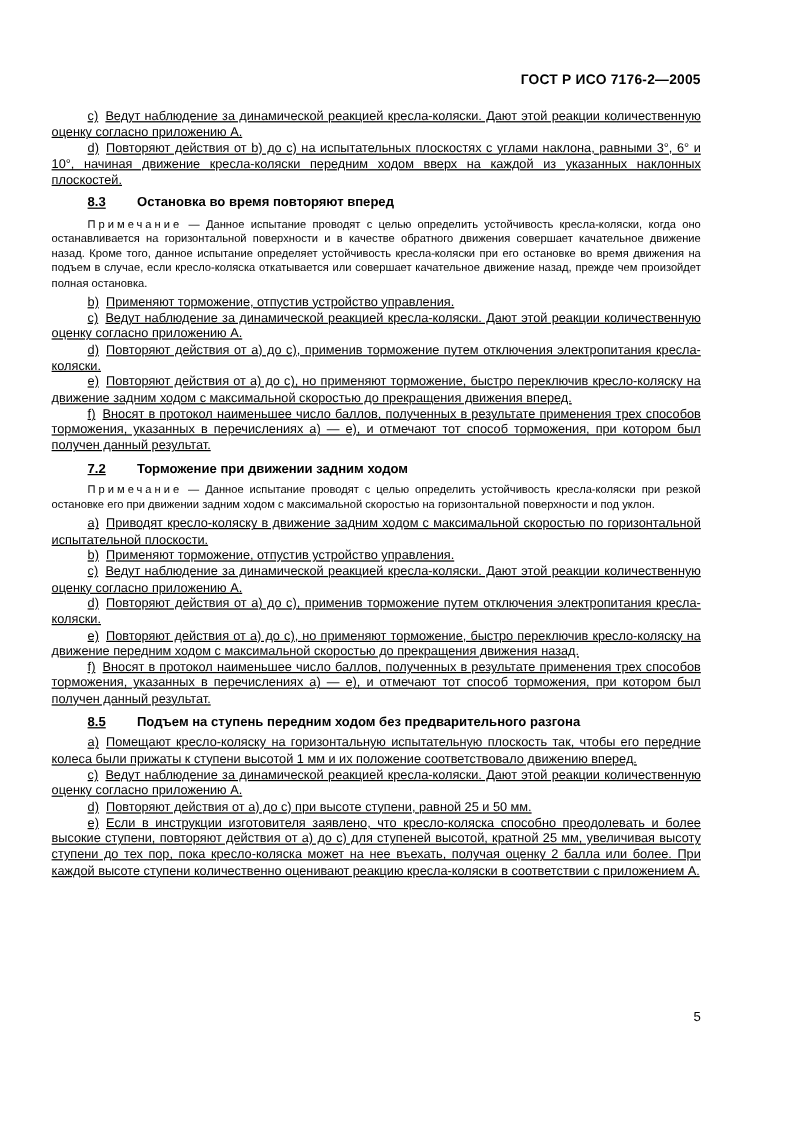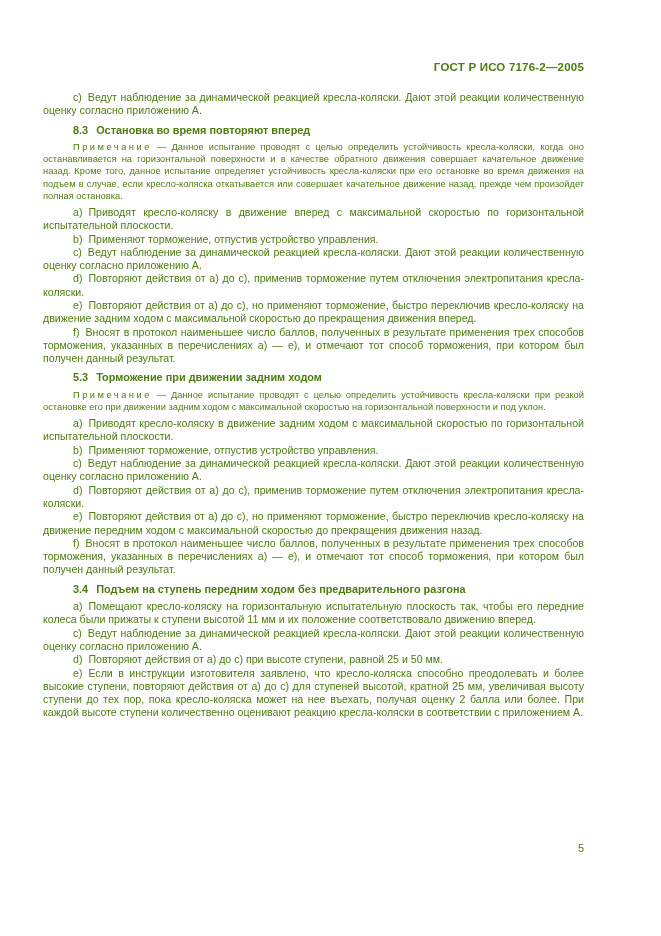--- a/index.html
+++ b/index.html
@@ -7,21 +7,21 @@
     padding: 0;
     background: #ffffff;
   }
   .page {
     position: relative;
     width: 661px;
     height: 920px;
     background: #ffffff;
     overflow: hidden;
     font-family: "Liberation Sans", sans-serif;
-    color: #4d7c0f;
+    color: #000000;
   }
   .running-header {
     position: absolute;
     top: 61px;
     left: 43px;
     width: 541px;
     text-align: right;
     font-weight: bold;
     font-size: 11.5px;
     letter-spacing: 0.2px;
@@ -32,20 +32,21 @@
     left: 43px;
     width: 541px;
     text-align: justify;
   }
   p.para {
     margin: 0;
     font-size: 10.6px;
     line-height: 13.3px;
     text-indent: 30px;
     text-align: justify;
+    text-decoration: underline;
   }
   p.note {
     margin: 3px 0 4px 0;
     font-size: 9.3px;
     line-height: 12.2px;
     text-indent: 30px;
     text-align: justify;
   }
   .note-label {
     letter-spacing: 2.5px;
@@ -53,21 +54,22 @@
   }
   p.heading {
     margin: 6px 0 4px 0;
     font-size: 10.9px;
     line-height: 13.3px;
     font-weight: bold;
     text-indent: 30px;
     text-align: left;
   }
   .heading-number {
-    padding-right: 8px;
+    padding-right: 26px;
+    text-decoration: underline;
   }
   .item-label {
     padding-right: 6px;
   }
   .page-number {
     position: absolute;
     top: 842px;
     left: 43px;
     width: 541px;
     text-align: right;
@@ -77,41 +79,41 @@
 </head>
 <body>
 
 <div class="page">
 
   <div class="running-header">ГОСТ Р ИСО 7176-2—2005</div>
 
   <div class="content">
 
     <p class="para"><span class="item-label">c)</span><span>Ведут наблюдение за динамической реакцией кресла-коляски. Дают этой реакции количественную оценку согласно приложению А.</span></p>
+    <p class="para"><span class="item-label">d)</span><span>Повторяют действия от b) до c) на испытательных плоскостях с углами наклона, равными 3°, 6° и 10°, начиная движение кресла-коляски передним ходом вверх на каждой из указанных наклонных плоскостей.</span></p>
 
     <p class="heading"><span class="heading-number">8.3</span><span>Остановка во время повторяют вперед</span></p>
     <p class="note"><span class="note-label">Примечание</span> <span>— Данное испытание проводят с целью определить устойчивость кресла-коляски, когда оно останавливается на горизонтальной поверхности и в качестве обратного движения совершает качательное движение назад. Кроме того, данное испытание определяет устойчивость кресла-коляски при его остановке во время движения на подъем в случае, если кресло-коляска откатывается или совершает качательное движение назад, прежде чем произойдет полная остановка.</span></p>
-    <p class="para"><span class="item-label">a)</span><span>Приводят кресло-коляску в движение вперед с максимальной скоростью по горизонтальной испытательной плоскости.</span></p>
     <p class="para"><span class="item-label">b)</span><span>Применяют торможение, отпустив устройство управления.</span></p>
     <p class="para"><span class="item-label">c)</span><span>Ведут наблюдение за динамической реакцией кресла-коляски. Дают этой реакции количественную оценку согласно приложению А.</span></p>
     <p class="para"><span class="item-label">d)</span><span>Повторяют действия от a) до c), применив торможение путем отключения электропитания кресла-коляски.</span></p>
     <p class="para"><span class="item-label">e)</span><span>Повторяют действия от a) до c), но применяют торможение, быстро переключив кресло-коляску на движение задним ходом с максимальной скоростью до прекращения движения вперед.</span></p>
     <p class="para"><span class="item-label">f)</span><span>Вносят в протокол наименьшее число баллов, полученных в результате применения трех способов торможения, указанных в перечислениях a) — e), и отмечают тот способ торможения, при котором был получен данный результат.</span></p>
 
-    <p class="heading"><span class="heading-number">5.3</span><span>Торможение при движении задним ходом</span></p>
+    <p class="heading"><span class="heading-number">7.2</span><span>Торможение при движении задним ходом</span></p>
     <p class="note"><span class="note-label">Примечание</span> <span>— Данное испытание проводят с целью определить устойчивость кресла-коляски при резкой остановке его при движении задним ходом с максимальной скоростью на горизонтальной поверхности и под уклон.</span></p>
     <p class="para"><span class="item-label">a)</span><span>Приводят кресло-коляску в движение задним ходом с максимальной скоростью по горизонтальной испытательной плоскости.</span></p>
     <p class="para"><span class="item-label">b)</span><span>Применяют торможение, отпустив устройство управления.</span></p>
     <p class="para"><span class="item-label">c)</span><span>Ведут наблюдение за динамической реакцией кресла-коляски. Дают этой реакции количественную оценку согласно приложению А.</span></p>
     <p class="para"><span class="item-label">d)</span><span>Повторяют действия от a) до c), применив торможение путем отключения электропитания кресла-коляски.</span></p>
     <p class="para"><span class="item-label">e)</span><span>Повторяют действия от a) до c), но применяют торможение, быстро переключив кресло-коляску на движение передним ходом с максимальной скоростью до прекращения движения назад.</span></p>
     <p class="para"><span class="item-label">f)</span><span>Вносят в протокол наименьшее число баллов, полученных в результате применения трех способов торможения, указанных в перечислениях a) — e), и отмечают тот способ торможения, при котором был получен данный результат.</span></p>
 
-    <p class="heading"><span class="heading-number">3.4</span><span>Подъем на ступень передним ходом без предварительного разгона</span></p>
-    <p class="para"><span class="item-label">a)</span><span>Помещают кресло-коляску на горизонтальную испытательную плоскость так, чтобы его передние колеса были прижаты к ступени высотой 11 мм и их положение соответствовало движению вперед.</span></p>
+    <p class="heading"><span class="heading-number">8.5</span><span>Подъем на ступень передним ходом без предварительного разгона</span></p>
+    <p class="para"><span class="item-label">a)</span><span>Помещают кресло-коляску на горизонтальную испытательную плоскость так, чтобы его передние колеса были прижаты к ступени высотой 1 мм и их положение соответствовало движению вперед.</span></p>
     <p class="para"><span class="item-label">c)</span><span>Ведут наблюдение за динамической реакцией кресла-коляски. Дают этой реакции количественную оценку согласно приложению А.</span></p>
     <p class="para"><span class="item-label">d)</span><span>Повторяют действия от a) до c) при высоте ступени, равной 25 и 50 мм.</span></p>
     <p class="para"><span class="item-label">e)</span><span>Если в инструкции изготовителя заявлено, что кресло-коляска способно преодолевать и более высокие ступени, повторяют действия от a) до c) для ступеней высотой, кратной 25 мм, увеличивая высоту ступени до тех пор, пока кресло-коляска может на нее въехать, получая оценку 2 балла или более. При каждой высоте ступени количественно оценивают реакцию кресла-коляски в соответствии с приложением А.</span></p>
 
   </div>
 
   <div class="page-number">5</div>
 
 </div>
 

